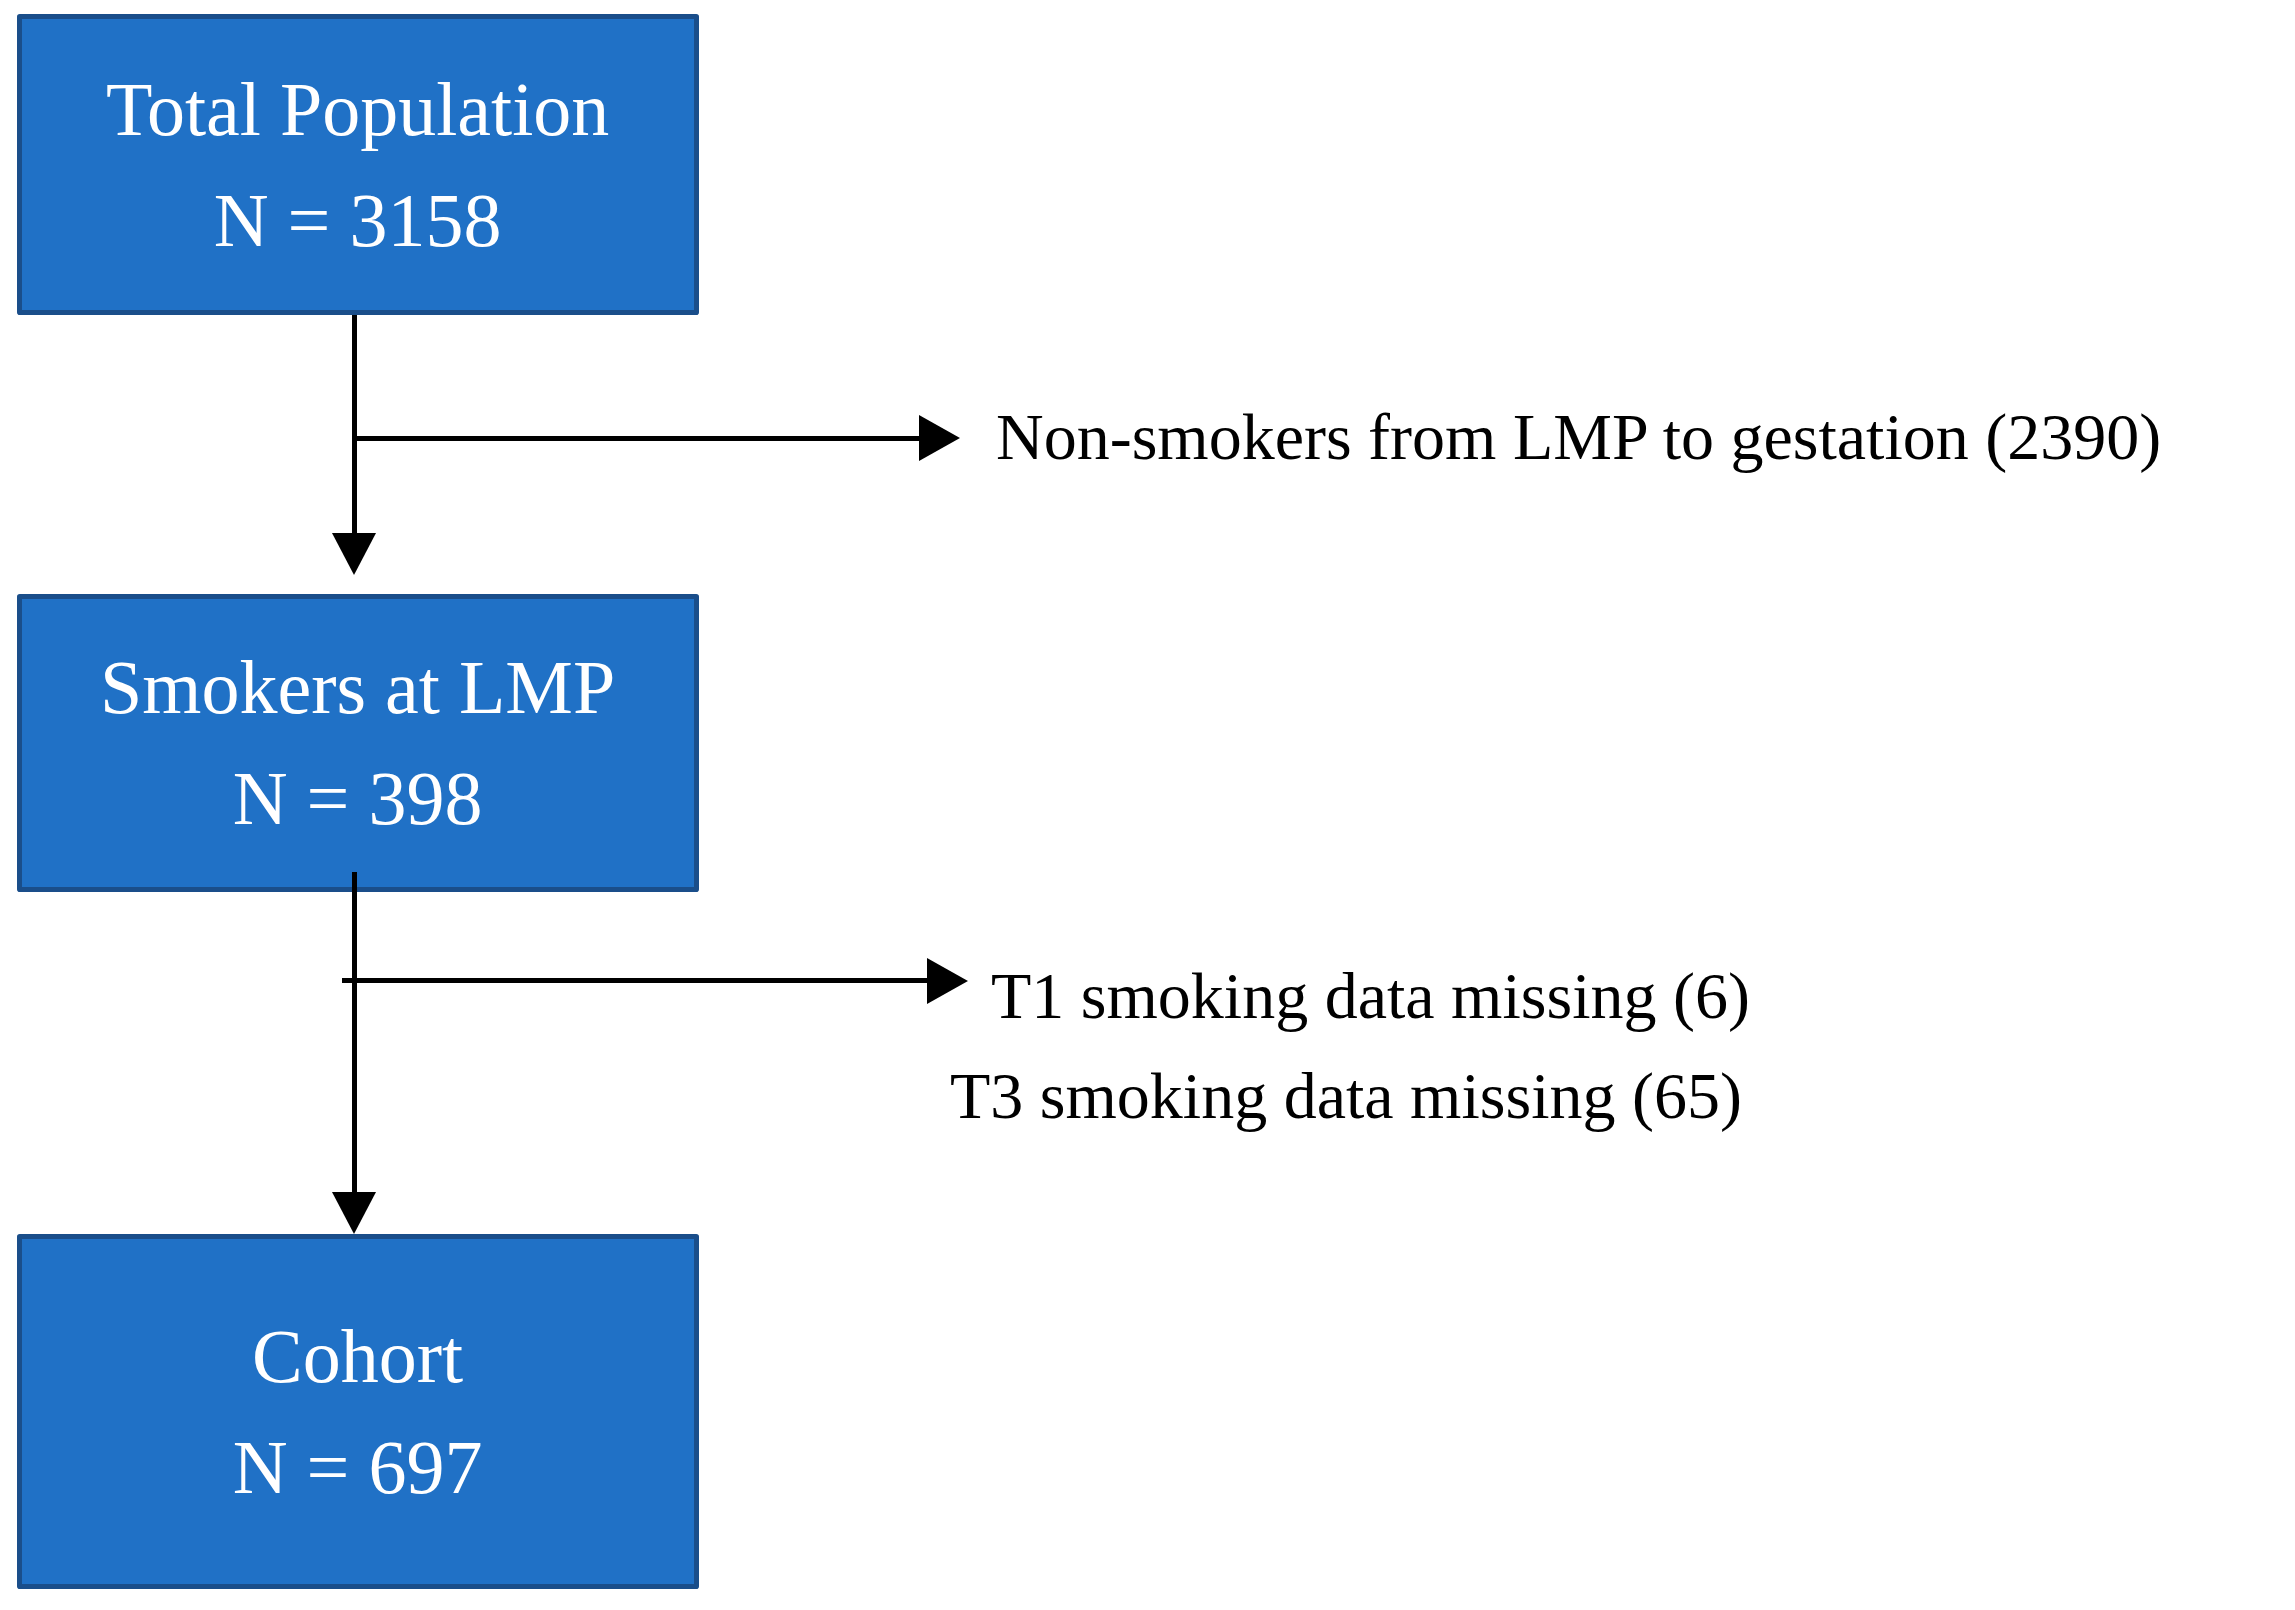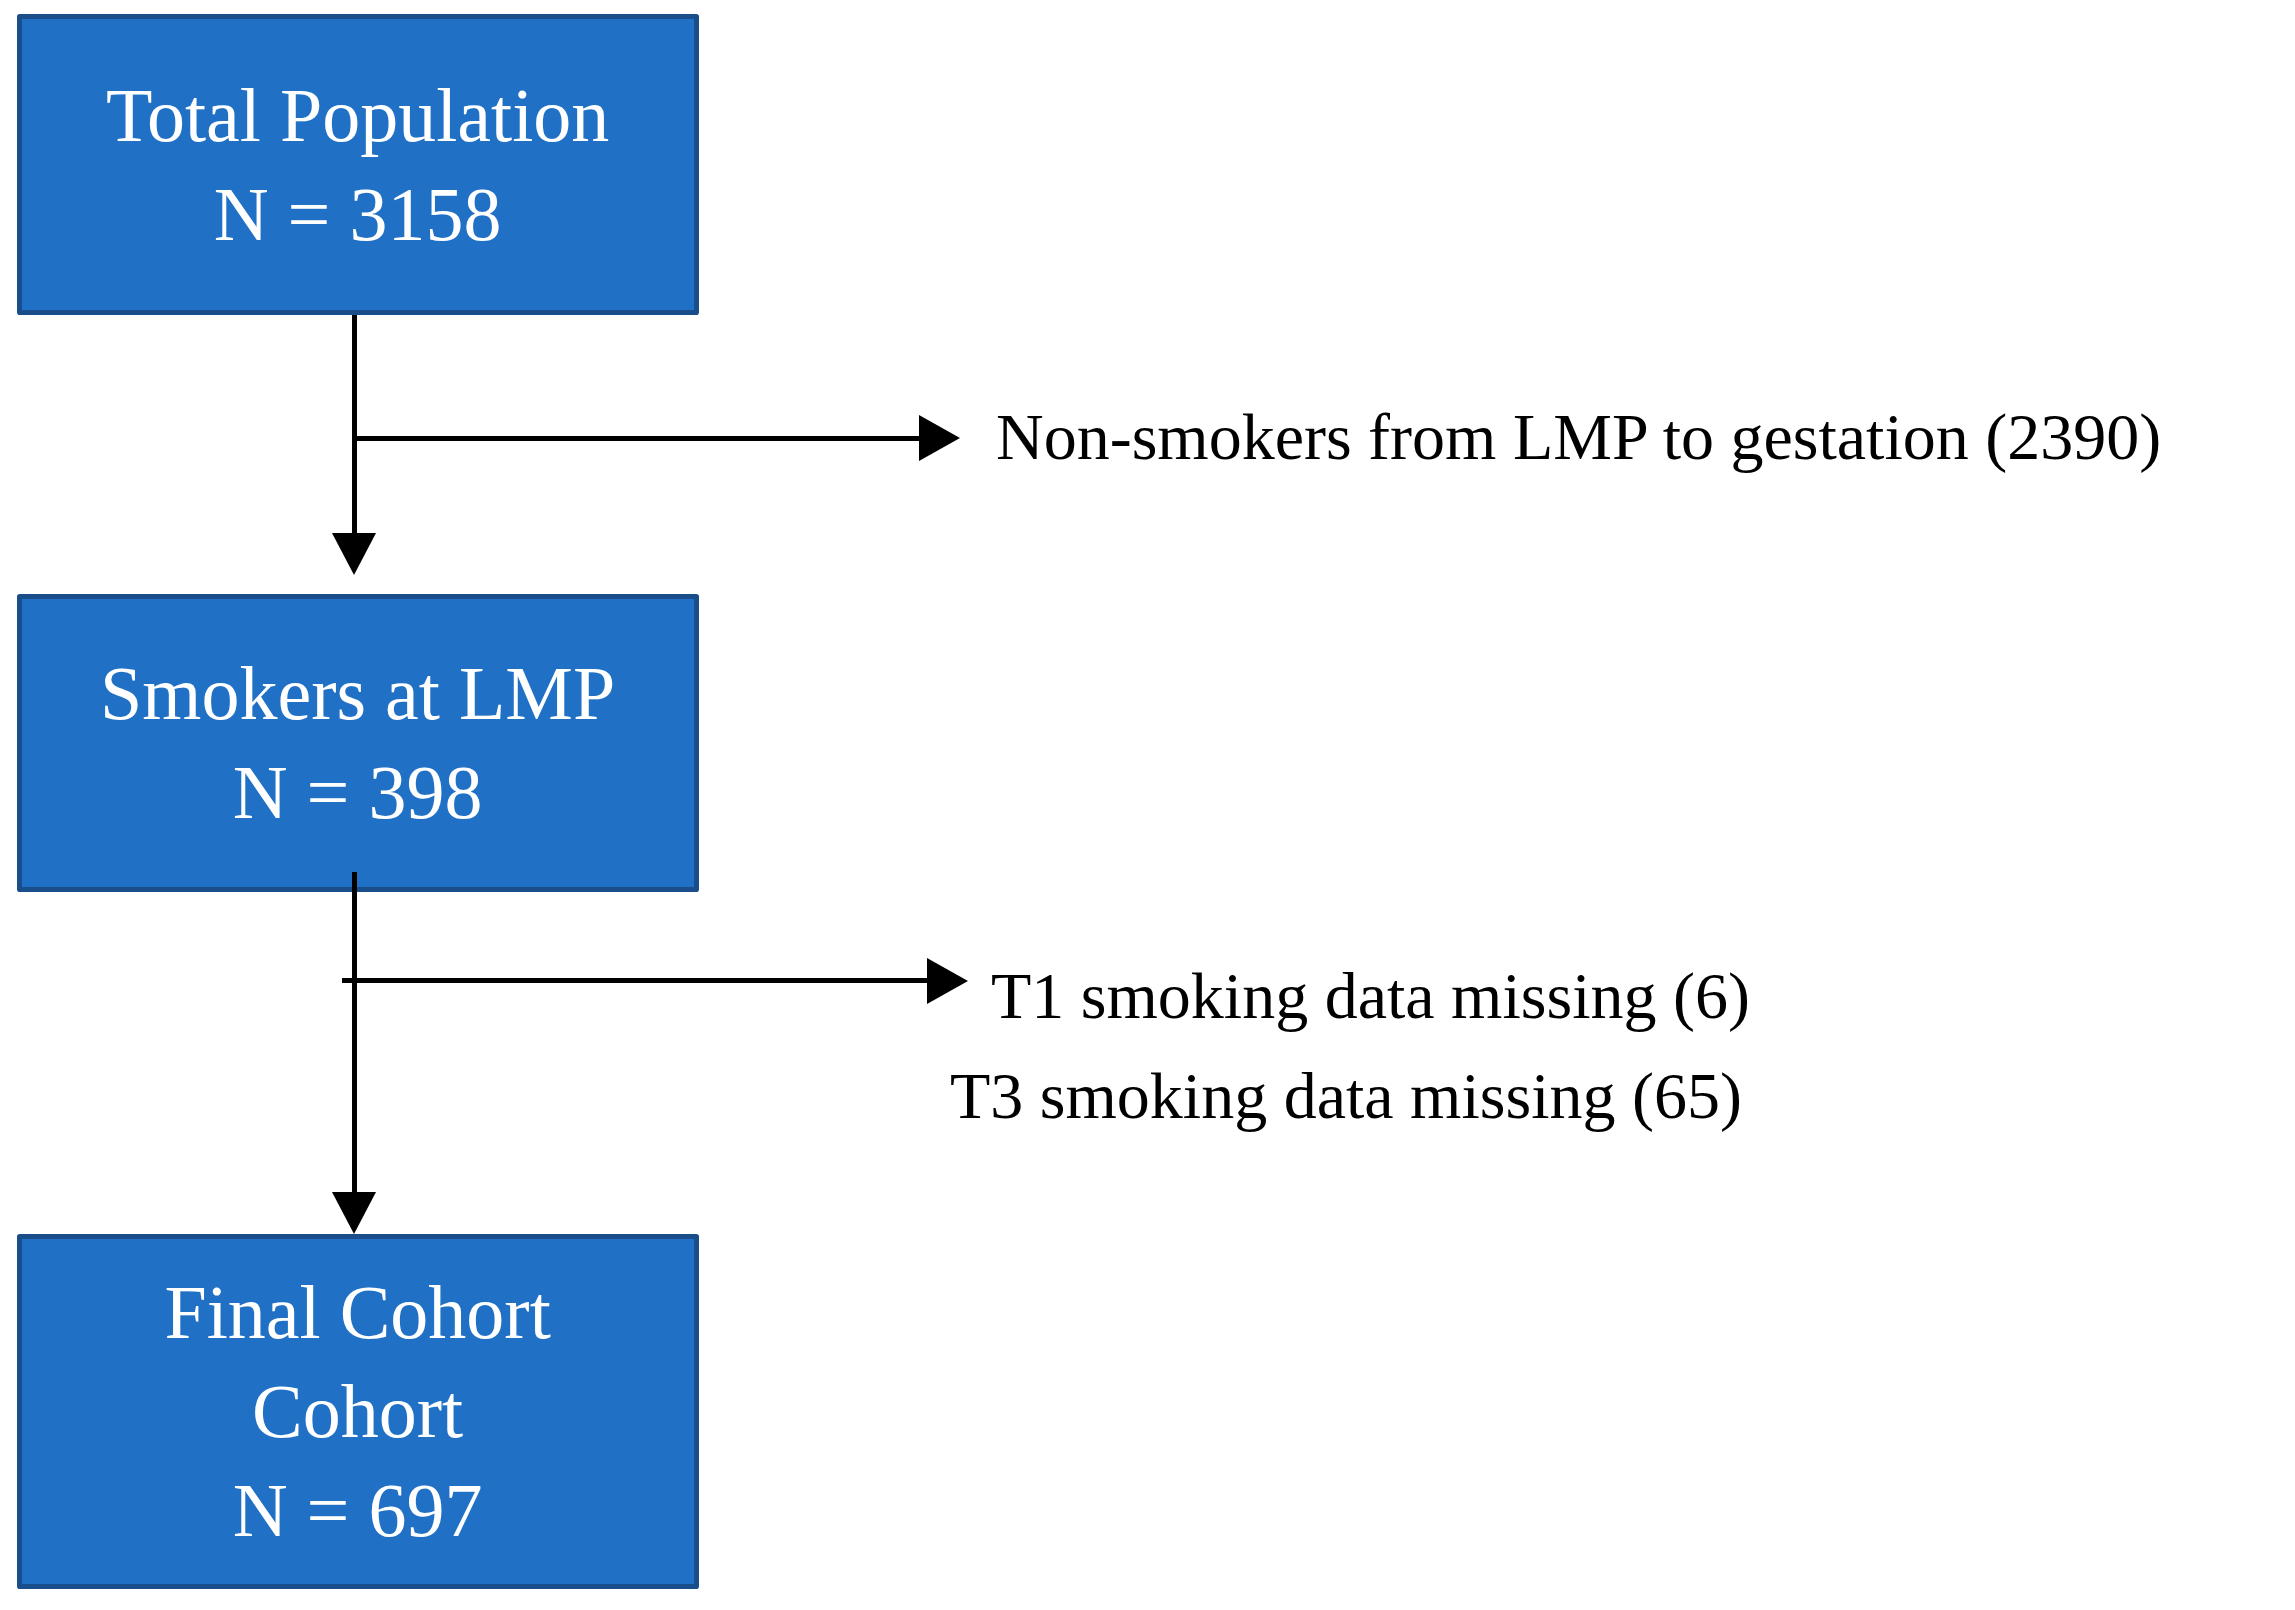--- a/index.html
+++ b/index.html
@@ -26,20 +26,21 @@
     border: 5.5px solid #1A4E8A;
     border-radius: 2.8px;
     display: flex;
     flex-direction: column;
     align-items: center;
     justify-content: center;
     color: #ffffff;
     font-size: 76px;
     line-height: 1.3;
     text-align: center;
+    gap: 12px;
   }
   #box-total    { top: 14px;   height: 301px; }
   #box-smokers  { top: 594px;  height: 298px; }
   #box-final    { top: 1234px; height: 355px; }
 
   
   .line {
     position: absolute;
     background: #000000;
   }
@@ -105,19 +106,18 @@
 
   <div class="line" id="vline-2"></div>
   <div class="arrowhead-down" id="ahead-down-2"></div>
 
   <div class="line" id="hline-2"></div>
   <div class="arrowhead-right" id="ahead-right-2"></div>
   <div class="exclusion-label" id="excl-2a">T1 smoking data missing (6)</div>
   <div class="exclusion-label" id="excl-2b">T3 smoking data missing (65)</div>
 
   <div class="flow-box" id="box-final">
-    <div>Final Cohort</div>
     <div>Cohort</div>
     <div>N = 697</div>
   </div>
 
 </div>
 
 
 </body></html>

